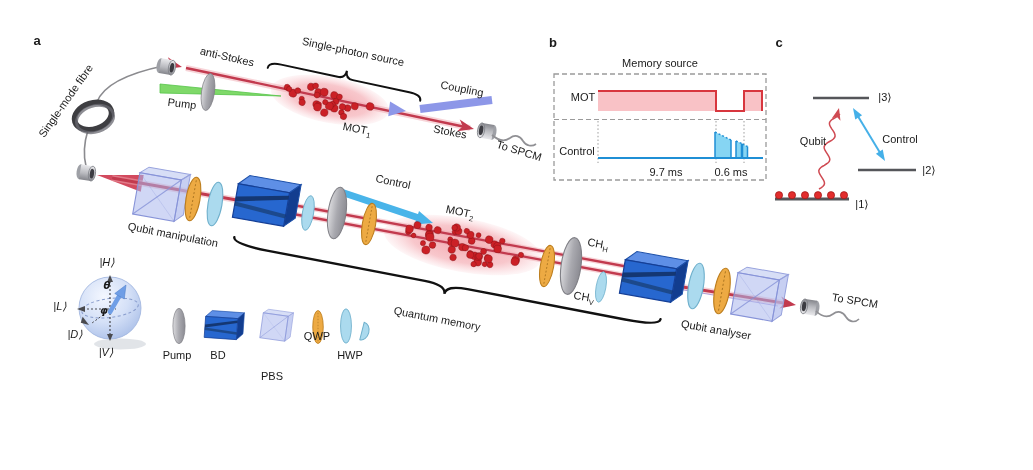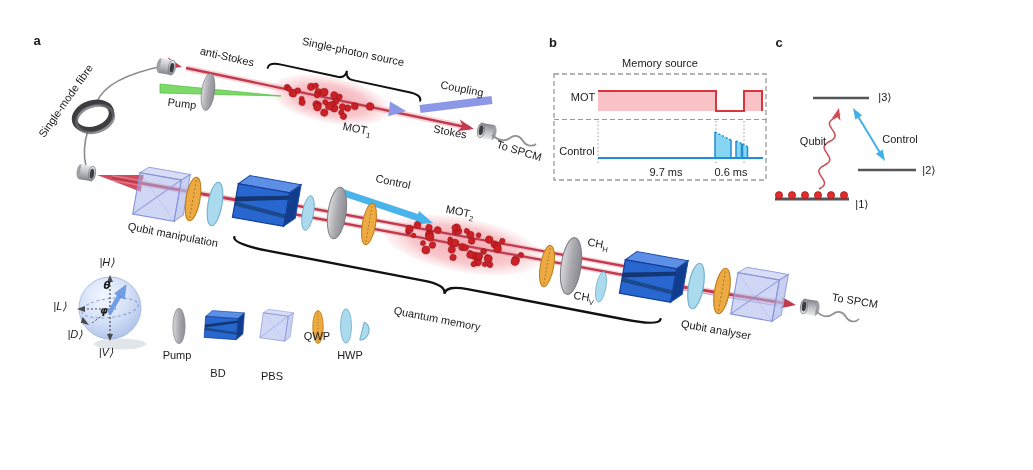--- a/index.html
+++ b/index.html
@@ -307,21 +307,21 @@
 <div class="lab" style="left:855px;top:301px;--r:9deg">To SPCM</div>
 
 <div class="lab ket" style="left:107px;top:262px">|H⟩</div>
 <div class="lab ket" style="left:60px;top:306px">|L⟩</div>
 <div class="lab ket" style="left:75px;top:334px">|D⟩</div>
 <div class="lab ket" style="left:106px;top:352px">|V⟩</div>
 <div class="lab greek" style="left:107px;top:286px">θ</div>
 <div class="lab greek" style="left:104px;top:311px">φ</div>
 
 <div class="lab" style="left:177px;top:355px">Pump</div>
-<div class="lab" style="left:218px;top:373px">BD</div>
+<div class="lab" style="left:218px;top:355px">BD</div>
 <div class="lab" style="left:272px;top:376px">PBS</div>
 <div class="lab" style="left:317px;top:336px">QWP</div>
 <div class="lab" style="left:350px;top:355px">HWP</div>
 
 <div class="lab bold" style="left:553px;top:42px">b</div>
 <div class="lab" style="left:660px;top:63px">Memory source</div>
 <div class="lab" style="left:583px;top:97px">MOT</div>
 <div class="lab" style="left:577px;top:151px">Control</div>
 <div class="lab" style="left:666px;top:172px">9.7 ms</div>
 <div class="lab" style="left:731px;top:172px">0.6 ms</div>

